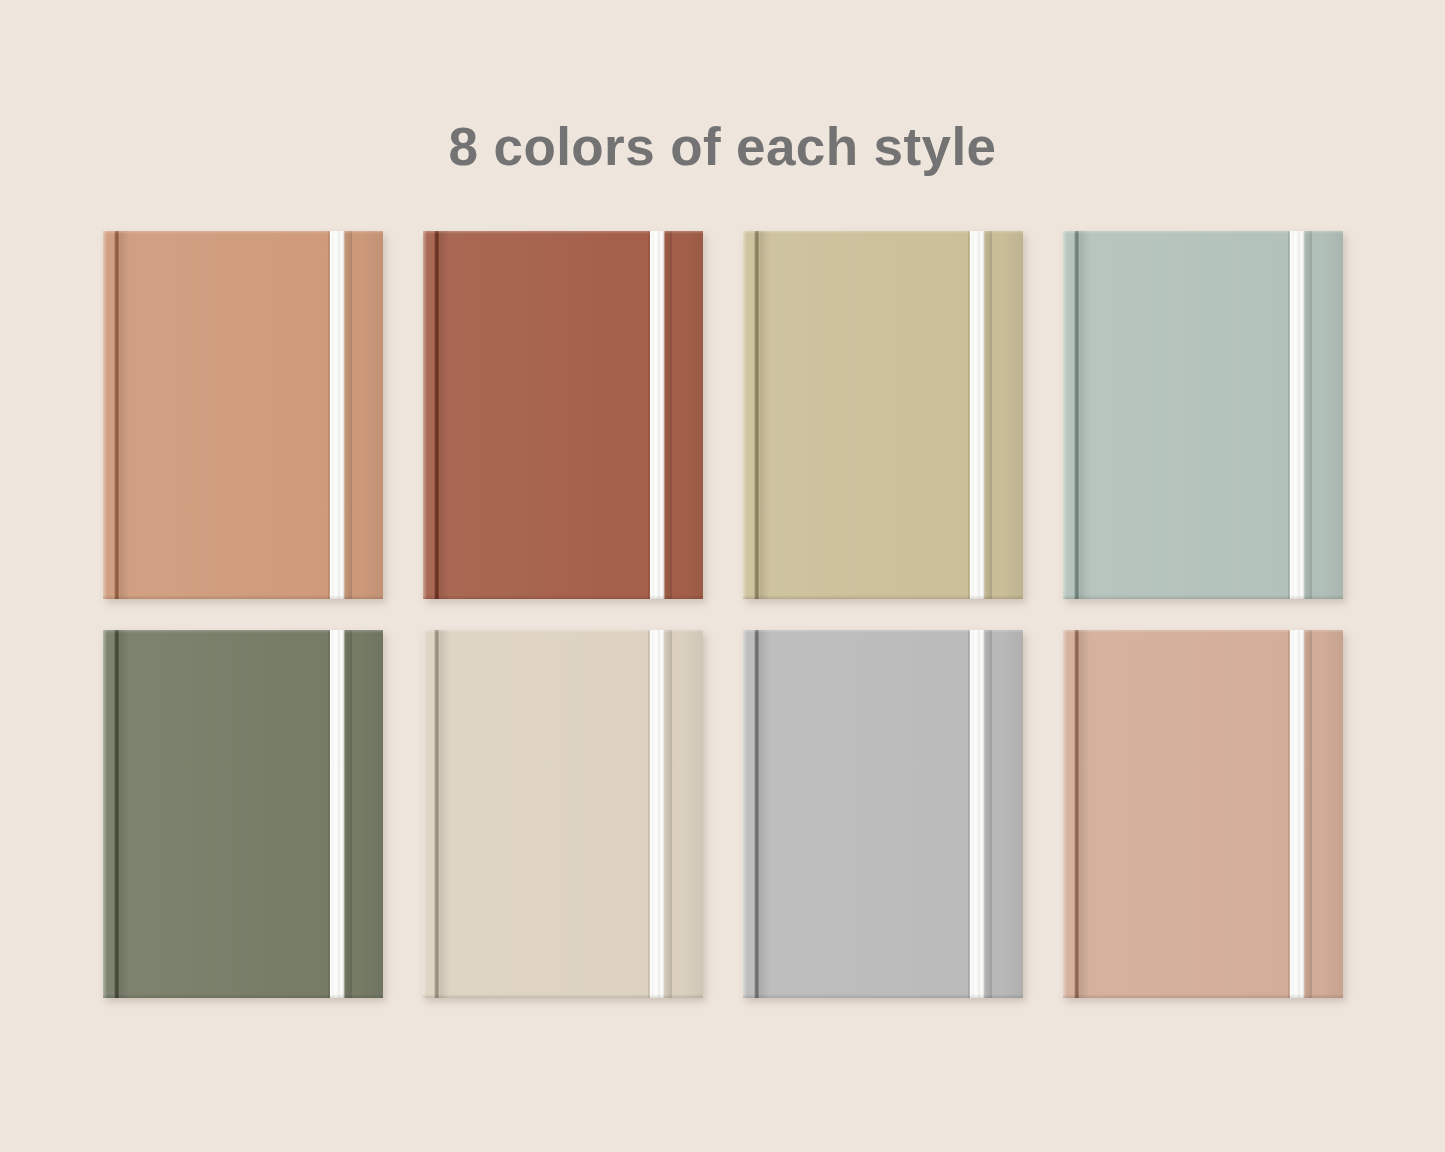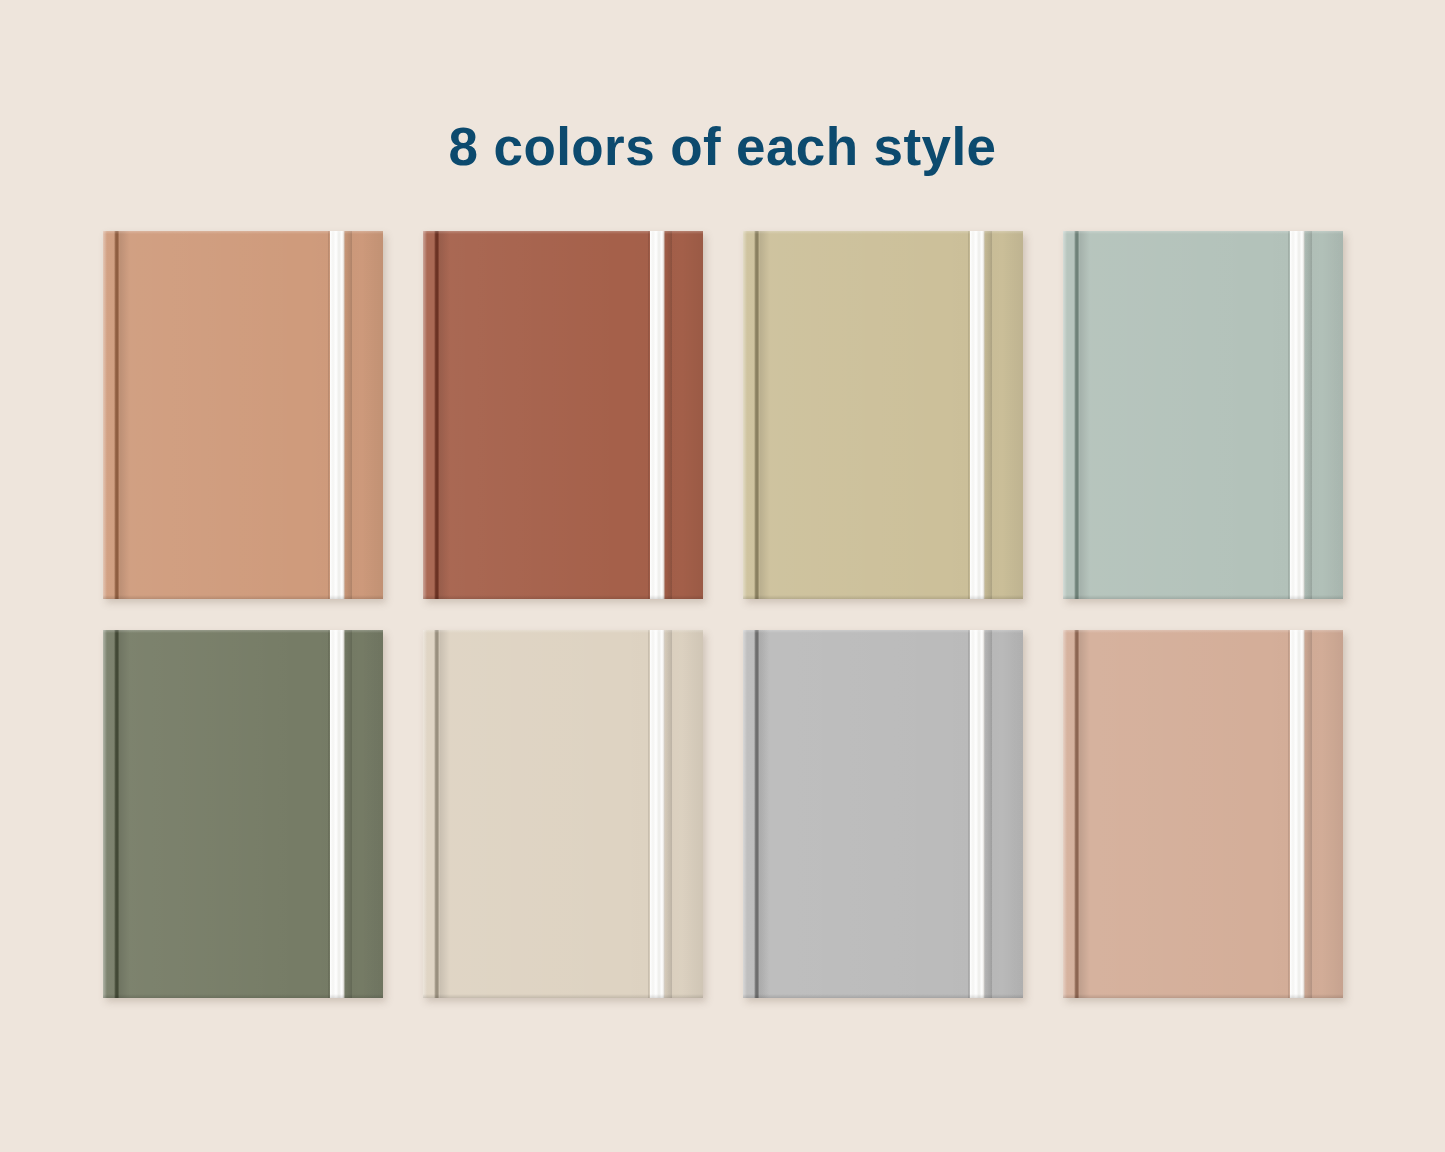--- a/index.html
+++ b/index.html
@@ -177,21 +177,21 @@
     height: 4px;
     background: linear-gradient(0deg,
       rgba(0,0,0,0.12), rgba(0,0,0,0));
   }
 </style>
 </head>
 <body style="background: rgb(238, 229, 220);">
 
 <div class="page" style="background: rgb(238, 229, 220);">
 
-  <h1 class="heading" style="color: #0c4a6e;">8 colors of each style</h1>
+  <h1 class="heading" style="color: #737373;">8 colors of each style</h1>
 
   <div class="grid">
 
     <div class="notebook" style="background: rgb(207, 155, 124);">
       <div class="cover-base" style="background: rgb(207, 155, 124);"></div>
       <div class="cover-sheen"></div>
       <div class="edge-light"></div>
       <div class="spine" style="background: linear-gradient(90deg, rgba(0, 0, 0, 0) 0%, rgb(143, 94, 65) 30%, rgb(143, 94, 65) 62%, rgba(0, 0, 0, 0) 100%);"></div>
       <div class="spine-fold"></div>
       <div class="fore-edge"></div>

